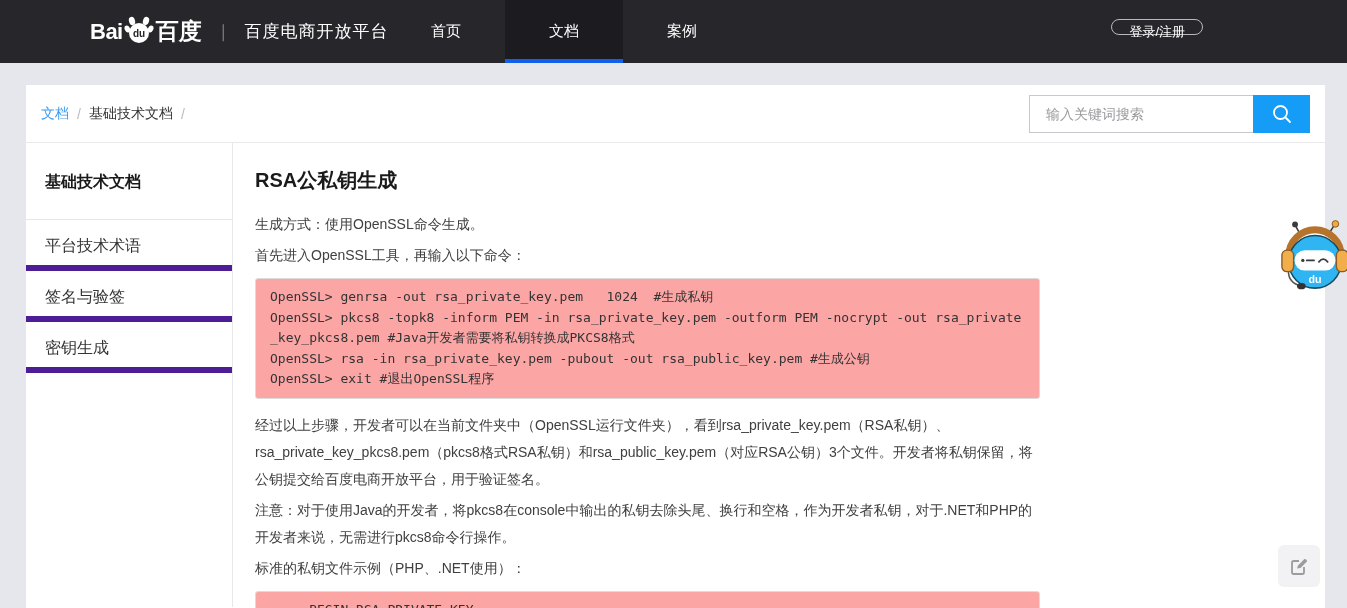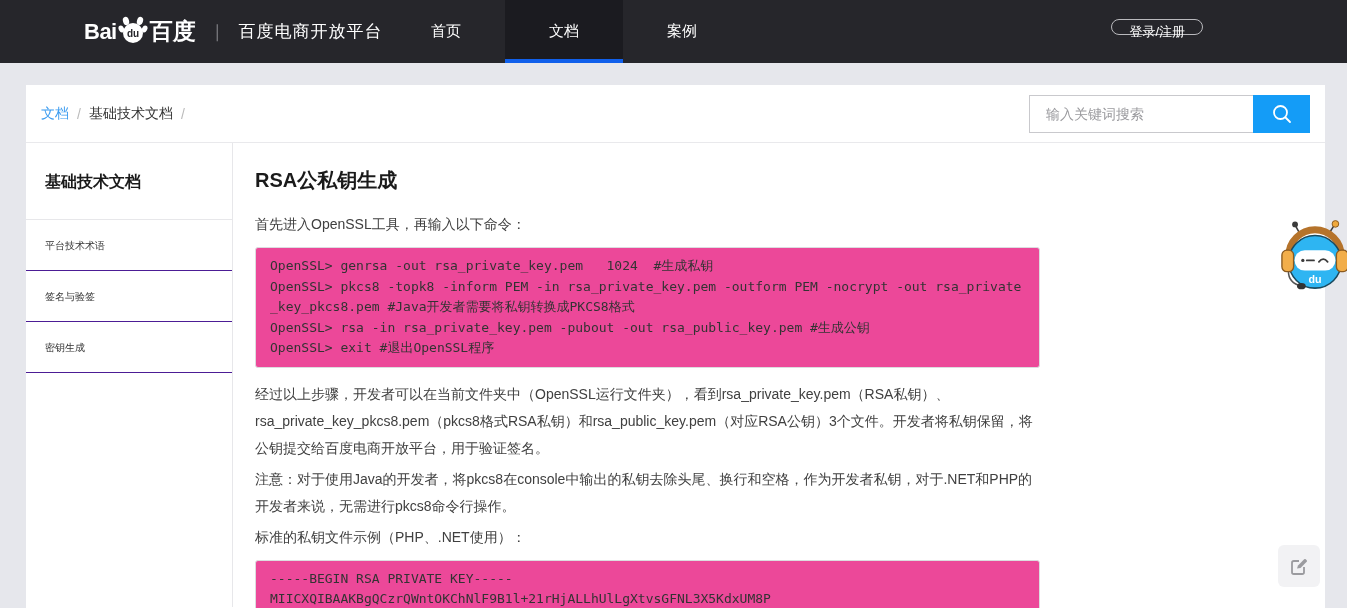--- a/index.html
+++ b/index.html
@@ -9,21 +9,21 @@
     background:#e6e7ec;
     font-family:"Liberation Sans","DejaVu Sans",sans-serif;
     color:#333;
   }
 
   
   .navbar {
     position:absolute; left:0; top:0; width:1347px; height:63px;
     background:#26262b;
   }
-  .logo { position:absolute; left:84px; top:0; height:63px; display:flex; align-items:center; cursor:pointer; }
+  .logo { position:absolute; left:90px; top:0; height:63px; display:flex; align-items:center; cursor:pointer; }
   .logo-bai { color:#fff; font-size:22px; font-weight:bold; letter-spacing:-0.5px; }
   .logo-paw { width:30px; height:30px; margin:0 2px 6px 1px; }
   .logo-cn { color:#fff; font-size:23px; font-weight:bold; }
   .logo-divider { color:#8a8a8e; font-size:17px; margin:0 13px; font-weight:normal; }
   .logo-site { color:#fff; font-size:17px; letter-spacing:1px; }
 
   .nav { position:absolute; left:387px; top:0; height:63px; display:flex; }
   .nav-item {
     width:118px; height:63px; display:flex; align-items:center; justify-content:center;
     color:#fff; font-size:15px; cursor:pointer;
@@ -65,30 +65,30 @@
   }
 
   
   .body-row { display:flex; height:464px; }
   .sidebar { width:207px; border-right:1px solid #e7e7ea; flex-shrink:0; }
   .sidebar-title {
     padding:29px 0 26px 19px; font-size:16px; font-weight:bold; color:#1a1a1a;
     border-bottom:1px solid #e7e7ea;
   }
   .sidebar-item {
-    height:51px; line-height:51px; padding-left:19px; font-size:10px; color:#333;
-    border-bottom:1px solid #4c1d95; cursor:pointer;
+    height:51px; line-height:51px; padding-left:19px; font-size:16px; color:#333;
+    border-bottom:6px solid #4c1d95; cursor:pointer;
   }
 
   .main { flex:1; padding:24px 8px 0 22px; }
   .article { width:785px; }
   .article-title { font-size:20px; font-weight:bold; color:#1a1a1a; margin-bottom:17px; }
   .article p { font-size:14px; color:#404040; line-height:27px; margin-bottom:4px; }
   pre.code {
-    background:#ec4899; border:1px solid #dcdcdf; border-radius:3px;
+    background:#fca5a5; border:1px solid #dcdcdf; border-radius:3px;
     padding:8px 14px; margin:9px 0 13px;
     font-family:"DejaVu Sans Mono","Liberation Mono",monospace;
     font-size:13px; line-height:20.5px; color:#333;
     white-space:pre-wrap; word-break:break-all;
   }
 
   
   .mascot { position:absolute; right:-4px; top:219px; width:72px; height:76px; cursor:pointer; z-index:5; }
   .feedback-btn {
     position:absolute; right:27px; top:545px; width:42px; height:42px;
@@ -150,20 +150,21 @@
     <aside class="sidebar">
       <div class="sidebar-title">基础技术文档</div>
       <div class="sidebar-item">平台技术术语</div>
       <div class="sidebar-item">签名与验签</div>
       <div class="sidebar-item">密钥生成</div>
     </aside>
 
     <main class="main">
       <article class="article">
         <h1 class="article-title">RSA公私钥生成</h1>
+        <p>生成方式：使用OpenSSL命令生成。</p>
         <p>首先进入OpenSSL工具，再输入以下命令：</p>
         <pre class="code">OpenSSL&gt; genrsa -out rsa_private_key.pem   1024  #生成私钥
 OpenSSL&gt; pkcs8 -topk8 -inform PEM -in rsa_private_key.pem -outform PEM -nocrypt -out rsa_private_key_pkcs8.pem #Java开发者需要将私钥转换成PKCS8格式
 OpenSSL&gt; rsa -in rsa_private_key.pem -pubout -out rsa_public_key.pem #生成公钥
 OpenSSL&gt; exit #退出OpenSSL程序</pre>
         <p>经过以上步骤，开发者可以在当前文件夹中（OpenSSL运行文件夹），看到rsa_private_key.pem（RSA私钥）、rsa_private_key_pkcs8.pem（pkcs8格式RSA私钥）和rsa_public_key.pem（对应RSA公钥）3个文件。开发者将私钥保留，将公钥提交给百度电商开放平台，用于验证签名。</p>
         <p>注意：对于使用Java的开发者，将pkcs8在console中输出的私钥去除头尾、换行和空格，作为开发者私钥，对于.NET和PHP的开发者来说，无需进行pkcs8命令行操作。</p>
         <p>标准的私钥文件示例（PHP、.NET使用）：</p>
         <pre class="code">-----BEGIN RSA PRIVATE KEY-----
 MIICXQIBAAKBgQCzrQWntOKChNlF9B1l+21rHjALLhUlLgXtvsGFNL3X5KdxUM8P

